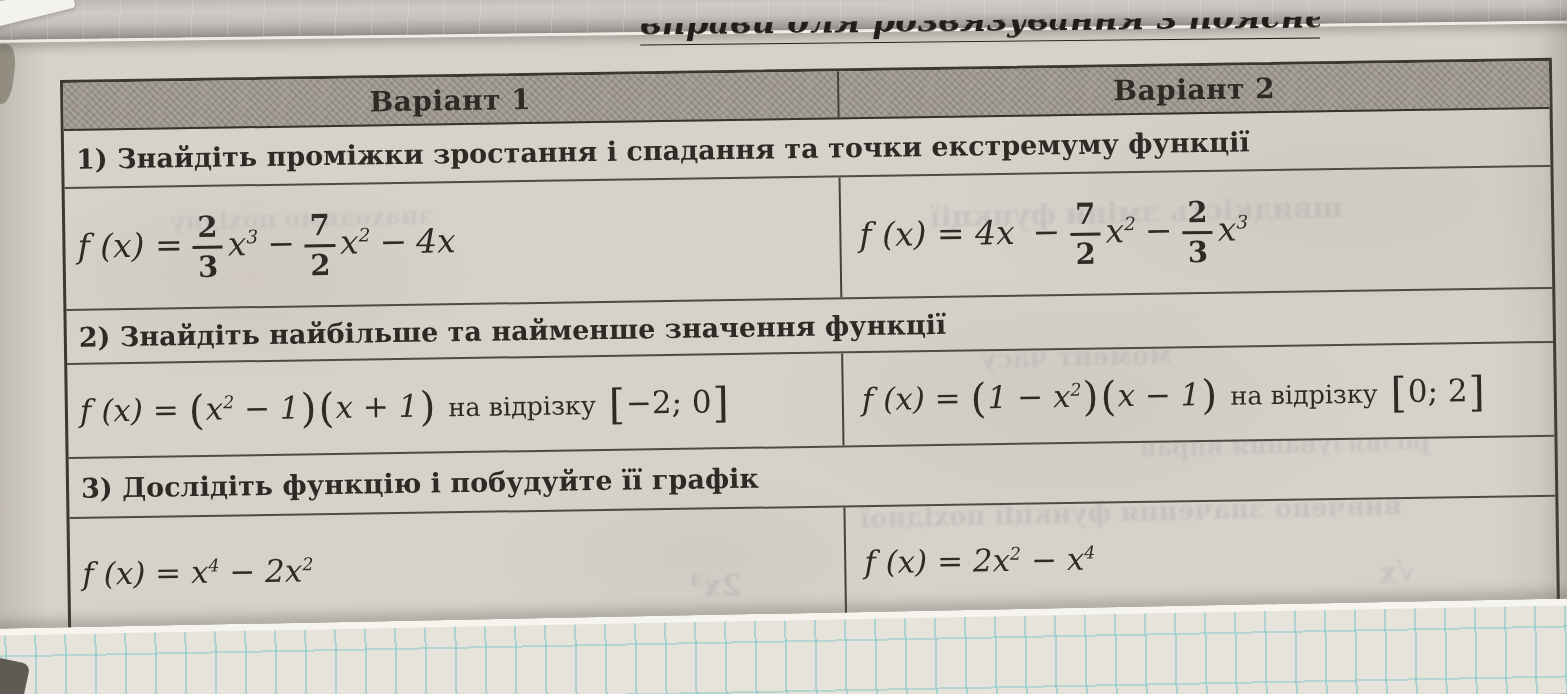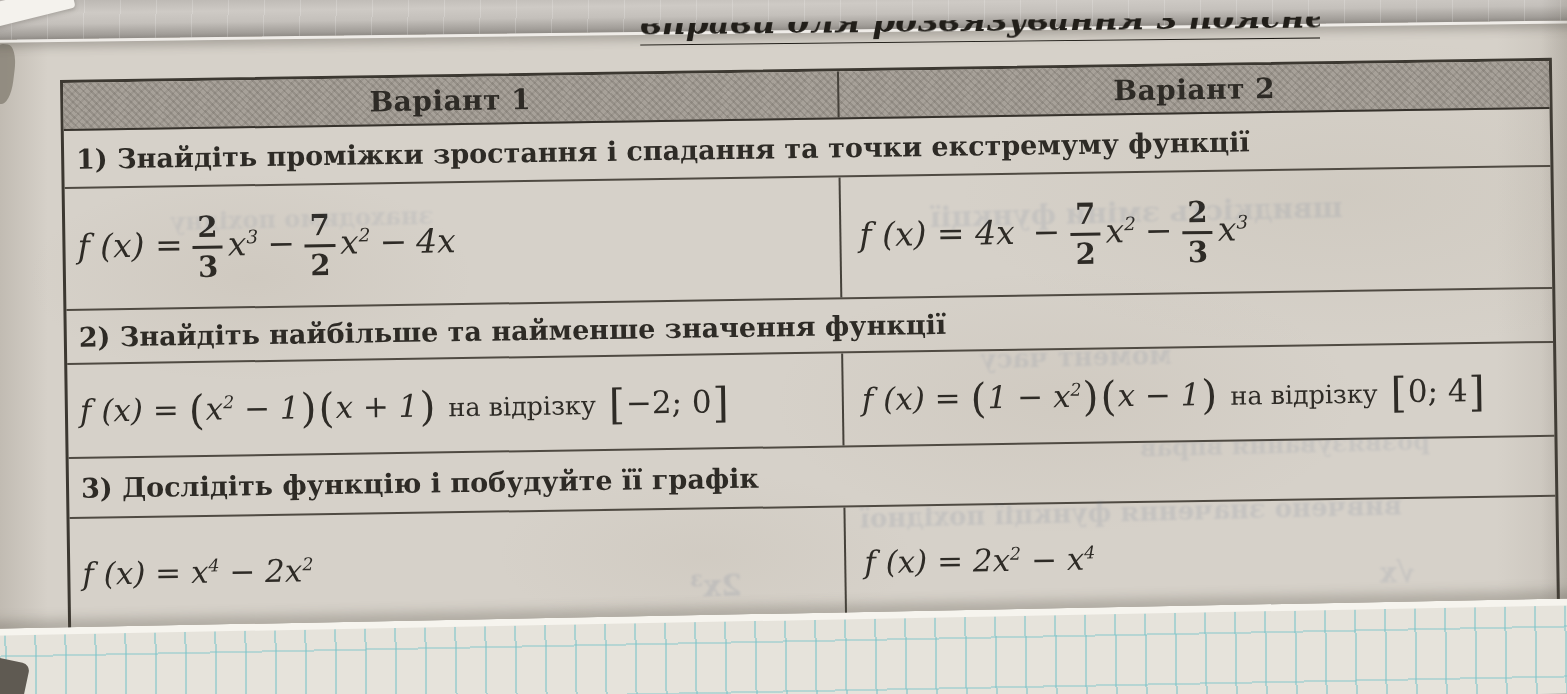--- a/index.html
+++ b/index.html
@@ -181,21 +181,21 @@
     </div>
 
     <div class="row formula-row h-f2">
       <div class="fcell cell-left">
         <span class="math m2">
           <span class="lead">f (x) =</span><span class="paren">(</span><span>x</span><sup>2</sup><span> − 1</span><span class="paren">)</span><span class="paren">(</span><span>x + 1</span><span class="paren">)</span><span class="rm">на відрізку</span><span class="brk">[</span><span class="ivb">−2; 0</span><span class="brk">]</span>
         </span>
       </div>
       <div class="fcell cell-right">
         <span class="math m2">
-          <span class="lead">f (x) =</span><span class="paren">(</span><span>1 − x</span><sup>2</sup><span class="paren">)</span><span class="paren">(</span><span>x − 1</span><span class="paren">)</span><span class="rm">на відрізку</span><span class="brk">[</span><span class="ivb">0; 4</span><span class="brk">]</span>
+          <span class="lead">f (x) =</span><span class="paren">(</span><span>1 − x</span><sup>2</sup><span class="paren">)</span><span class="paren">(</span><span>x − 1</span><span class="paren">)</span><span class="rm">на відрізку</span><span class="brk">[</span><span class="ivb">0; 2</span><span class="brk">]</span>
         </span>
       </div>
     </div>
 
     <div class="row task-row h-t3">
       <span>3) Дослідіть функцію і побудуйте її графік</span>
     </div>
 
     <div class="row formula-row h-f3">
       <div class="fcell cell-left">

